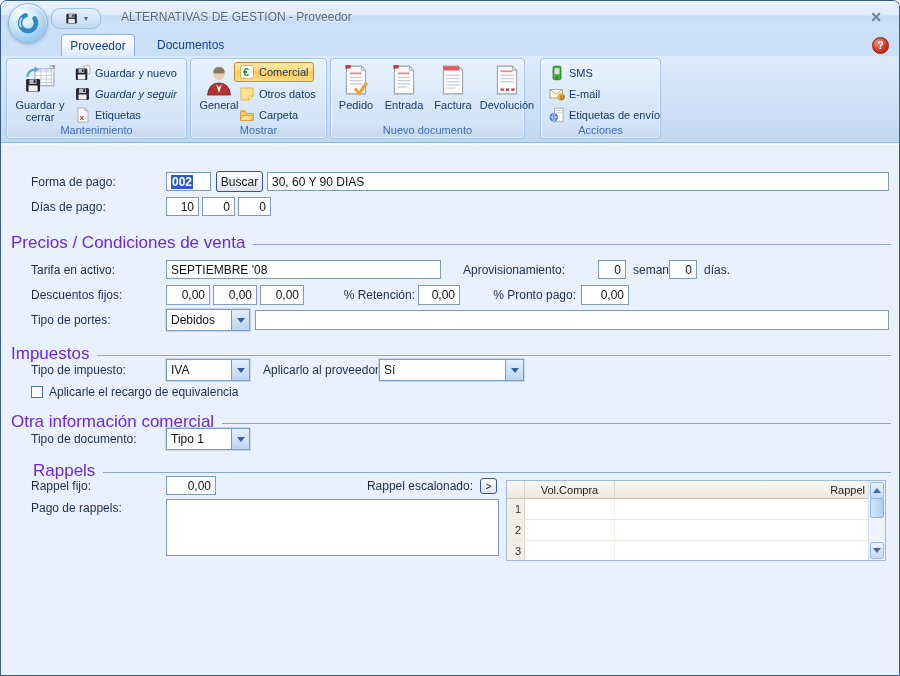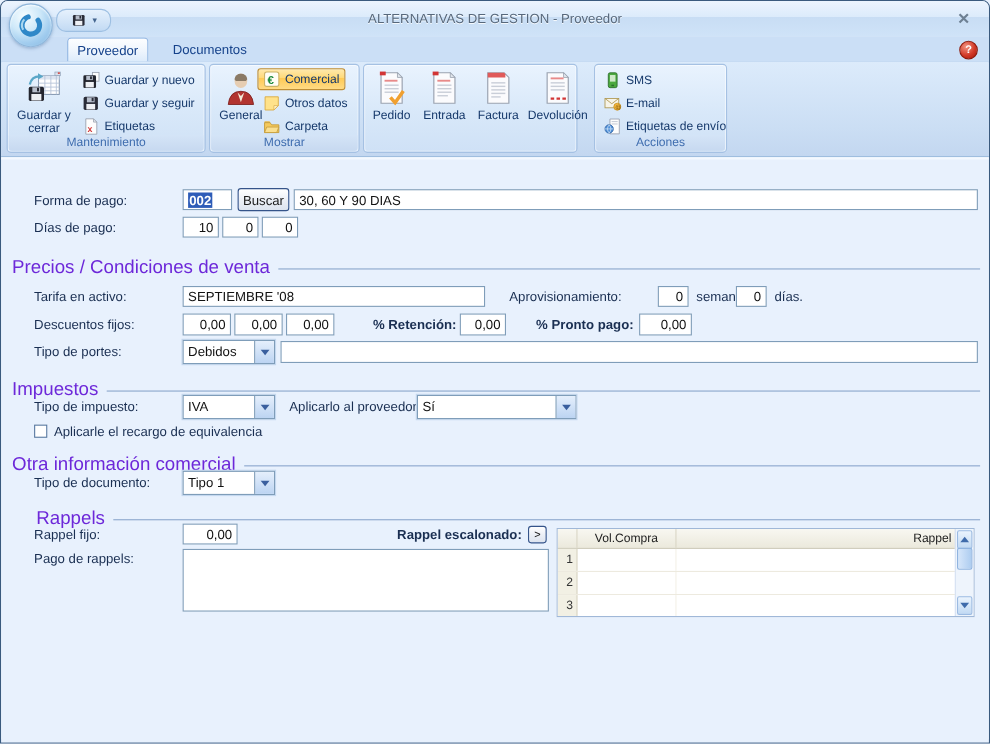--- a/index.html
+++ b/index.html
@@ -11,21 +11,21 @@
   .titlebar{position:absolute;left:0;top:0;right:0;height:32px;
     background:linear-gradient(180deg,#ecf4fe 0%,#dcebfb 44%,#c8ddf4 46%,#cfe3f8 100%);}
   .orb{position:absolute;left:7px;top:2px;width:38px;height:38px;border-radius:50%;
     background:radial-gradient(circle at 35% 28%,#f6fcff,#cfe9f9 38%,#a2cdef 66%,#7fb4e0 100%);
     border:1px solid #8fb6da;box-shadow:0 1px 3px rgba(40,80,130,.35), inset 0 1px 2px #fff;
     display:flex;align-items:center;justify-content:center;z-index:30;}
   .qat{position:absolute;left:50px;top:7px;width:48px;height:19px;border-radius:9px;
     border:1px solid #9dbfe2;background:linear-gradient(#e6f1fd,#c2daf3);
     display:flex;align-items:center;justify-content:center;gap:4px;}
   .qat-caret{font-size:8px;color:#44658f;line-height:1;}
-  .title{position:absolute;left:120px;right:120px;top:9px;text-align:center;
+  .title{position:absolute;left:120px;right:120px;top:9px;text-align:left;
     font-size:12px;color:#57687c;text-shadow:0 1px 0 rgba(255,255,255,.8);
     white-space:nowrap;overflow:hidden;}
   .close{position:absolute;right:12px;top:6px;width:22px;height:20px;
     display:flex;align-items:center;justify-content:center;cursor:default;}
   .close span{font-size:14px;font-weight:bold;color:#6e8093;}
   
   .tabstrip{position:absolute;left:0;top:32px;right:0;height:23px;background:#cbdff6;
     border-bottom:1px solid #9ab9e0;}
   .tab{position:absolute;top:1px;height:22px;display:flex;align-items:center;justify-content:center;
     font-size:12px;color:#15428b;padding:0 14px;box-sizing:border-box;}
@@ -53,21 +53,21 @@
   .ritem.selected{border:1px solid #c08f35;border-radius:3px;height:20px;
     background:linear-gradient(#ffe9ac,#ffd977 45%,#ffc95333 46%,#ffd98a);
     background:linear-gradient(#ffe9ac,#ffd977 45%,#ffca55 46%,#ffdb85);}
   .rdoc{position:absolute;top:5px;height:58px;display:flex;flex-direction:column;align-items:center;
     gap:3px;font-size:11px;color:#16396b;}
   .i16{width:16px;height:16px;flex:0 0 16px;}
   
   .form{position:absolute;left:0;top:142px;right:0;bottom:0;background:#e8f1fd;
     border-top:2px solid #f4f9ff;}
   .lbl{position:absolute;font-size:12px;color:#1a2f52;white-space:nowrap;}
-  .lbl.r{text-align:right;font-weight:bold;}
+  .lbl.r{text-align:right;}
   .inp{position:absolute;box-sizing:border-box;border:1px solid #7f9db9;background:#fff;
     font-size:12px;color:#111;padding:1px 4px;display:flex;align-items:center;overflow:hidden;
     white-space:nowrap;}
   .inp.num{justify-content:flex-end;}
   .inp.area{align-items:flex-start;}
   .sel{background:#2e5cb8;color:#fff;font-weight:bold;padding:0 1px;}
   .btn{position:absolute;box-sizing:border-box;border:1px solid #35548a;border-radius:3px;
     background:linear-gradient(#ffffff,#eef1f7 45%,#dde4ef);font-size:12px;color:#1a1a1a;
     display:flex;align-items:center;justify-content:center;}
   .section{position:absolute;left:10px;right:8px;display:flex;align-items:center;gap:8px;
@@ -167,21 +167,21 @@
       <div class="ritem" style="left:64px;top:4px;">
         <svg class="i16" viewBox="0 0 16 16">
           <rect x="9" y="0.8" width="6" height="8" fill="#fdfdfd" stroke="#9aa2b0" stroke-width=".8"></rect>
           <rect x="0.8" y="3.5" width="11.5" height="11.5" rx="1.2" fill="#23252e"></rect>
           <rect x="3.4" y="4" width="6" height="3.8" fill="#b8bfcc"></rect>
           <rect x="6.9" y="4.4" width="1.6" height="2.6" fill="#23252e"></rect>
           <rect x="2.8" y="9.5" width="7.5" height="5" fill="#eef0f4"></rect>
         </svg>
         <span>Guardar y nuevo</span>
       </div>
-      <div class="ritem" style="left:64px;top:25px;">
+      <div class="ritem" style="left:64px;top:25px;font-style:italic;">
         <svg class="i16" viewBox="0 0 16 16">
           <rect x="1" y="2" width="13" height="12" rx="1.5" fill="#2a2c38"></rect>
           <rect x="4" y="2.5" width="7" height="4.5" fill="#b8bfcc"></rect>
           <rect x="8.3" y="3" width="1.8" height="3" fill="#2a2c38"></rect>
           <rect x="3.5" y="8.5" width="8" height="5" fill="#eef0f4"></rect>
         </svg>
         <span>Guardar y seguir</span>
       </div>
       <div class="ritem" style="left:64px;top:46px;">
         <svg class="i16" viewBox="0 0 16 16">
@@ -273,20 +273,21 @@
           <path d="M5 2h14l4 4v22H5z" fill="#fbfbfd" stroke="#9aa2b0"></path>
           <path d="M19 2v4h4z" fill="#e4e8ee" stroke="#9aa2b0" stroke-width=".7"></path>
           <rect x="8" y="6" width="11" height="1.6" fill="#e88a8a"></rect>
           <rect x="8" y="10" width="12" height="1.2" fill="#c9ced8"></rect>
           <rect x="8" y="13" width="12" height="1.2" fill="#c9ced8"></rect>
           <rect x="8" y="16" width="12" height="1.2" fill="#c9ced8"></rect>
           <path d="M8 24h3M13 24h3M18 24h3" stroke="#d23535" stroke-width="2" stroke-dasharray="3 2"></path>
         </svg>
         <span>Devolución</span>
       </div>
+      <div class="rglabel">Nuevo documento</div>
     </div>
 
     <div class="rgroup" style="left:539px;width:121px;">
       <div class="ritem" style="left:4px;top:4px;">
         <svg class="i16" viewBox="0 0 16 16">
           <rect x="4" y="1.2" width="8" height="13.5" rx="1.6" fill="#4ca93f" stroke="#2c6e2c" stroke-width=".8"></rect>
           <rect x="5.5" y="3.2" width="5" height="6" fill="#cfe9c8"></rect>
           <rect x="6.8" y="12" width="2.4" height="1.4" fill="#2c6e2c"></rect>
         </svg>
         <span>SMS</span>

